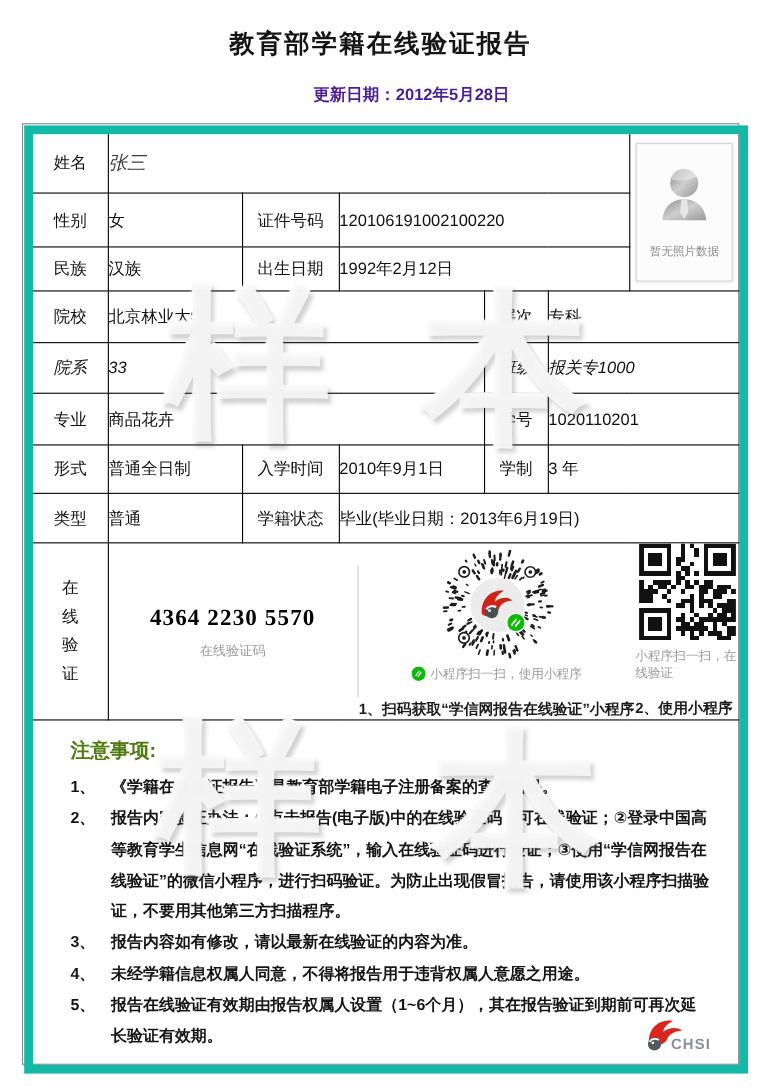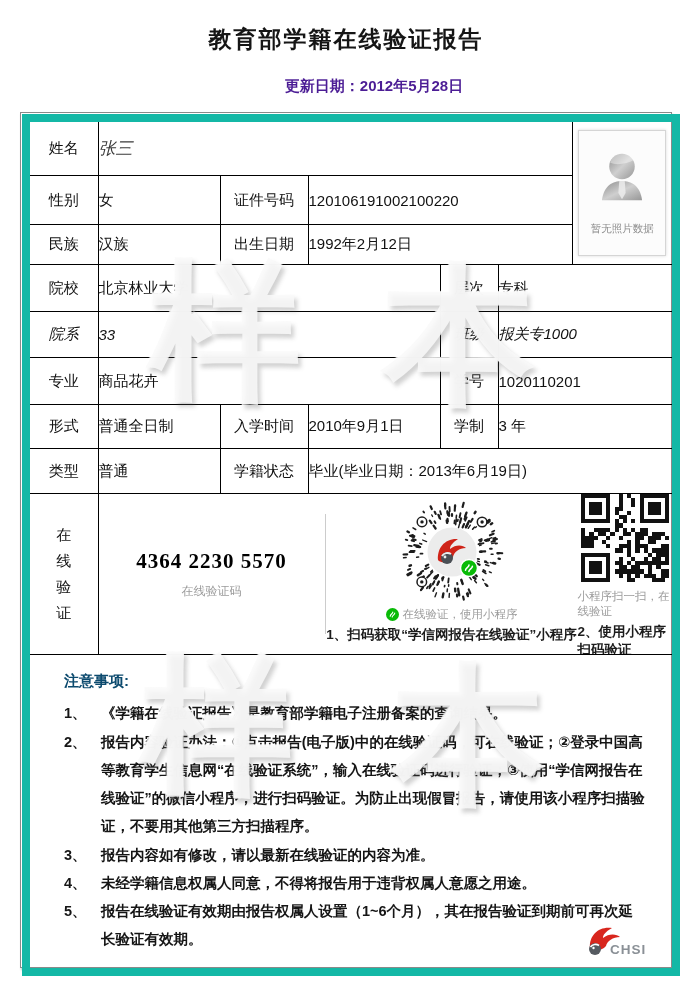--- a/index.html
+++ b/index.html
@@ -44,26 +44,26 @@
   .verify-flex{display:flex;height:160px;align-items:stretch;}
   .v-code{width:226px;display:flex;flex-direction:column;align-items:center;justify-content:center;}
   .code-num{font-family:"Liberation Serif","DejaVu Serif",serif;font-weight:bold;
             font-size:21px;color:#000;letter-spacing:1px;cursor:pointer;}
   .code-cap{font-size:12px;color:#9b9b9b;margin-top:9px;}
   .v-div{width:1px;background:#ccc;margin:20px 0;}
   .v-wechat{width:252px;display:flex;flex-direction:column;align-items:center;}
   .v-qr{flex:1;display:flex;flex-direction:column;align-items:center;}
   .img-zone{height:110px;display:flex;align-items:flex-end;justify-content:center;}
   .cap{font-size:11.5px;color:#9b9b9b;margin-top:3px;display:flex;align-items:center;gap:4px;}
-  .step{font-size:13.5px;font-weight:600;color:#1c1c1c;margin-top:4px;}
+  .step{font-size:13.5px;font-weight:600;color:#1c1c1c;margin-top:16px;}
 
   
   td.notes-cell{vertical-align:top;position:relative;}
   .notes{padding:15px 26px 12px 34px;}
-  .notes-head{font-size:15px;font-weight:bold;color:#0c4a6e;margin-bottom:8px;}
+  .notes-head{font-size:18px;font-weight:bold;color:#4d7c0f;margin-bottom:8px;}
   .note-item{display:flex;font-size:14.5px;font-weight:600;color:#151515;line-height:1.95;}
   .note-item .n{width:37px;flex:none;}
   .note-item .t{flex:1;}
   .chsi{position:absolute;right:14px;bottom:8px;}
 
   
   .wm{position:absolute;font-size:152px;line-height:1;font-weight:bold;z-index:6;
       color:rgba(249,249,249,.85);pointer-events:none;
       text-shadow:3px 4px 4px rgba(90,90,90,.28), -1px -1px 1px rgba(255,255,255,.9);}
   .wm1{left:128px;top:142px;} .wm2{left:362px;top:146px;}
@@ -349,21 +349,21 @@
                         <circle cx="45" cy="57" r="1.4" fill="#ececec"></circle>
                         <circle cx="69" cy="68" r="8.5" fill="#09bb07" stroke="#fff" stroke-width="1.5"></circle>
                         <path d="M65.5,70.2 c0,-2.4 3.5,-2.8 3.5,-5.2 m3.4,1.2 c0,2.4 -3.5,2.8 -3.5,5.2" stroke="#fff" stroke-width="1.6" fill="none" stroke-linecap="round"></path>
                       </svg>
                 </div>
                 <div class="cap">
                   <svg width="13" height="13" viewBox="0 0 20 20">
                     <circle cx="10" cy="10" r="10" fill="#09bb07"></circle>
                     <path d="M6.5,12.5 c0,-3 4,-3.4 4,-6.2 m3,1.4 c0,3 -4,3.4 -4,6.2" stroke="#fff" stroke-width="1.7" fill="none" stroke-linecap="round"></path>
                   </svg>
-                  <span>在线验证，使用小程序</span>
+                  <span>小程序扫一扫，使用小程序</span>
                 </div>
                 <div class="step">1、扫码获取“学信网报告在线验证”小程序</div>
               </div>
               <div class="v-qr">
                 <div class="img-zone" style="height:106px;">
                   <svg id="qr-svg" width="88" height="88" viewBox="0 0 21 21" shape-rendering="crispEdges" style="margin-bottom:4px;">
                         <rect width="21" height="21" fill="#fff"></rect>
                         <rect x="9" y="0" width="1" height="1" fill="#111"></rect>
                         <rect x="11" y="0" width="1" height="1" fill="#111"></rect>
                         <rect x="9" y="1" width="1" height="1" fill="#111"></rect>

